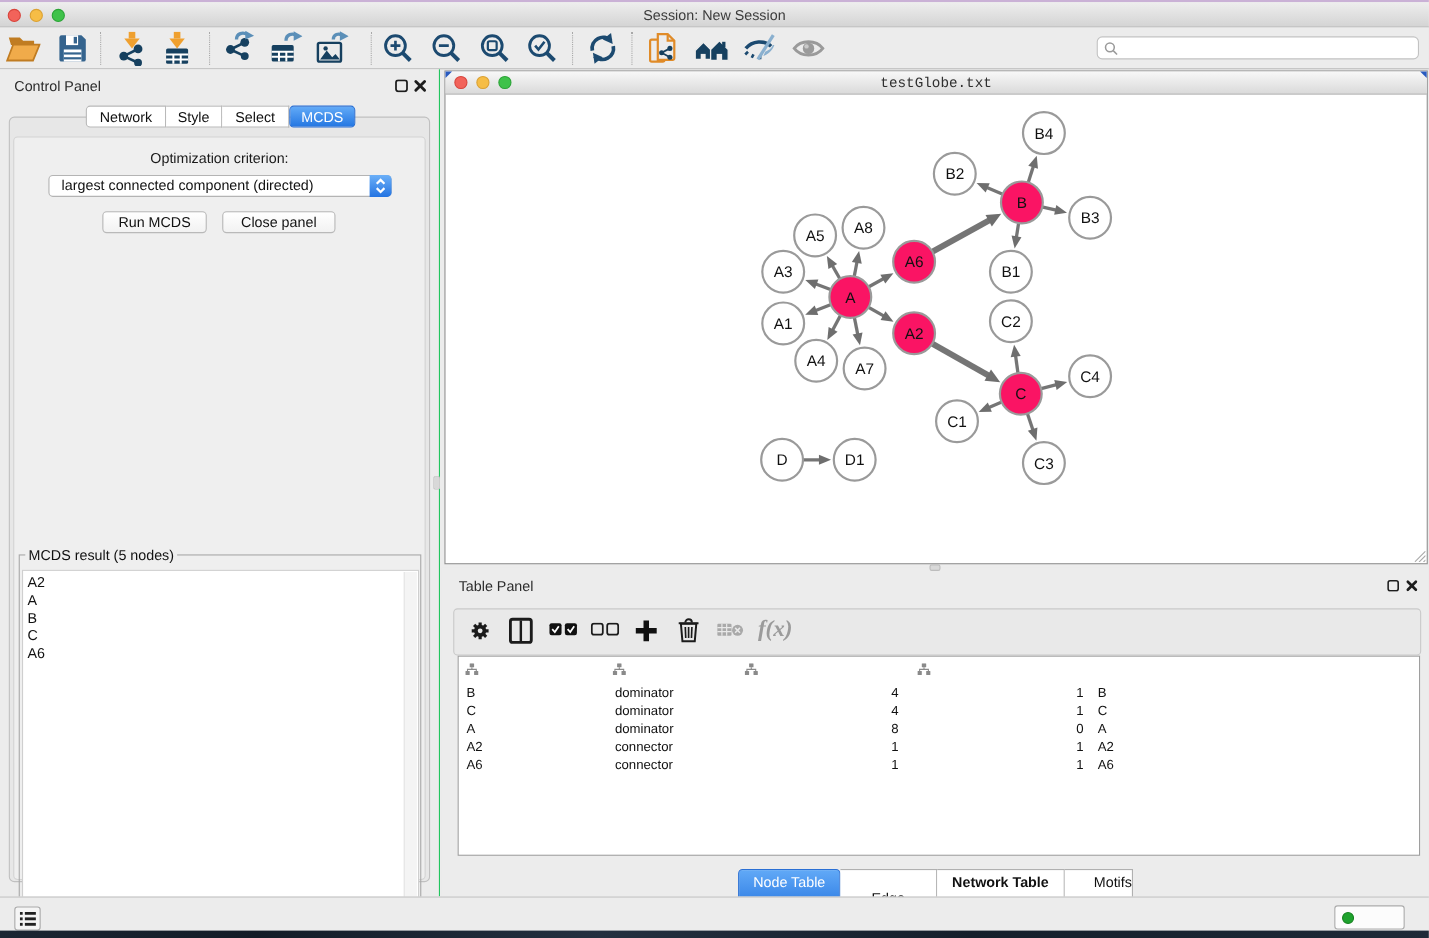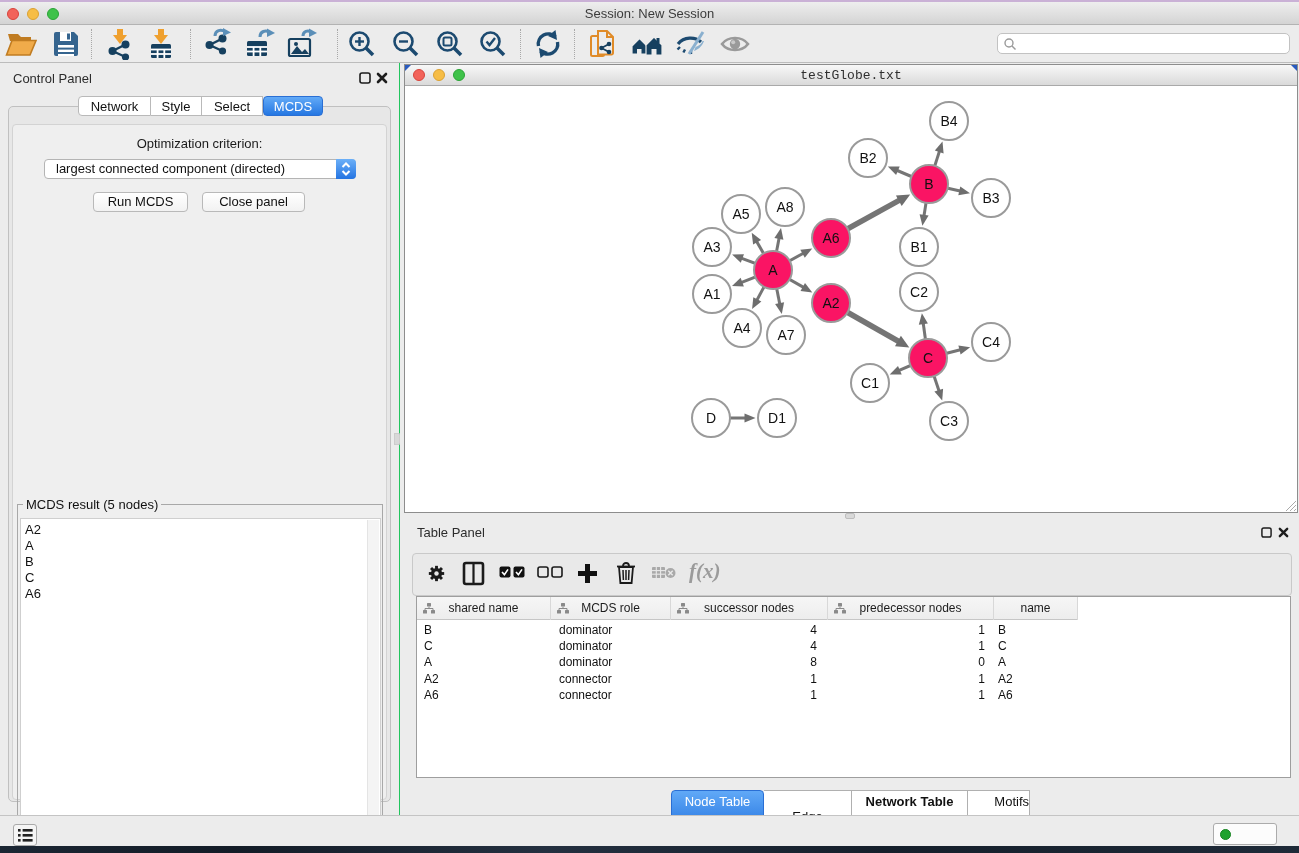--- a/index.html
+++ b/index.html
@@ -386,27 +386,20 @@
           <line x1="0" y1="8.2" x2="13" y2="8.2"></line>
           <line x1="4.3" y1="1" x2="4.3" y2="12"></line>
           <line x1="8.6" y1="1" x2="8.6" y2="12"></line>
         </g>
         <circle cx="18.5" cy="7" r="5" fill="#a9a9a9"></circle>
         <path d="M16.3 4.8 l4.4 4.4 M20.7 4.8 l-4.4 4.4" stroke="#e9e9e9" stroke-width="1.4"></path>
       </svg>
     <div class="abs" style="left:276px;top:5px;font-family:'Liberation Serif',serif;font-style:italic;font-size:21px;color:#9b9b9b;font-weight:bold;">f(x)</div>
   </div>
   <div id="ttable">
-    <div id="thead" style="width:661px;">
-      <div class="hcol" style="left:0;width:134px;">shared name</div>
-      <div class="hcol" style="left:134px;width:120px;">MCDS role</div>
-      <div class="hcol" style="left:254px;width:157px;">successor nodes</div>
-      <div class="hcol" style="left:411px;width:166px;">predecessor nodes</div>
-      <div class="hcol" style="left:577px;width:84px;">name</div>
-    </div>
     <svg class="abs" style="left:6px;top:6px" width="12" height="11" viewBox="0 0 12 11">
         <g fill="#8a8a8a">
           <rect x="4" y="0" width="4" height="3.6" rx="0.5"></rect>
           <rect x="0" y="7" width="4" height="3.6" rx="0.5"></rect>
           <rect x="8" y="7" width="4" height="3.6" rx="0.5"></rect>
         </g>
         <path d="M6 3.6 V5.5 M2 7 V5.5 H10 V7" fill="none" stroke="#8a8a8a" stroke-width="1"></path>
       </svg>
 <svg class="abs" style="left:140px;top:6px" width="12" height="11" viewBox="0 0 12 11">
         <g fill="#8a8a8a">

